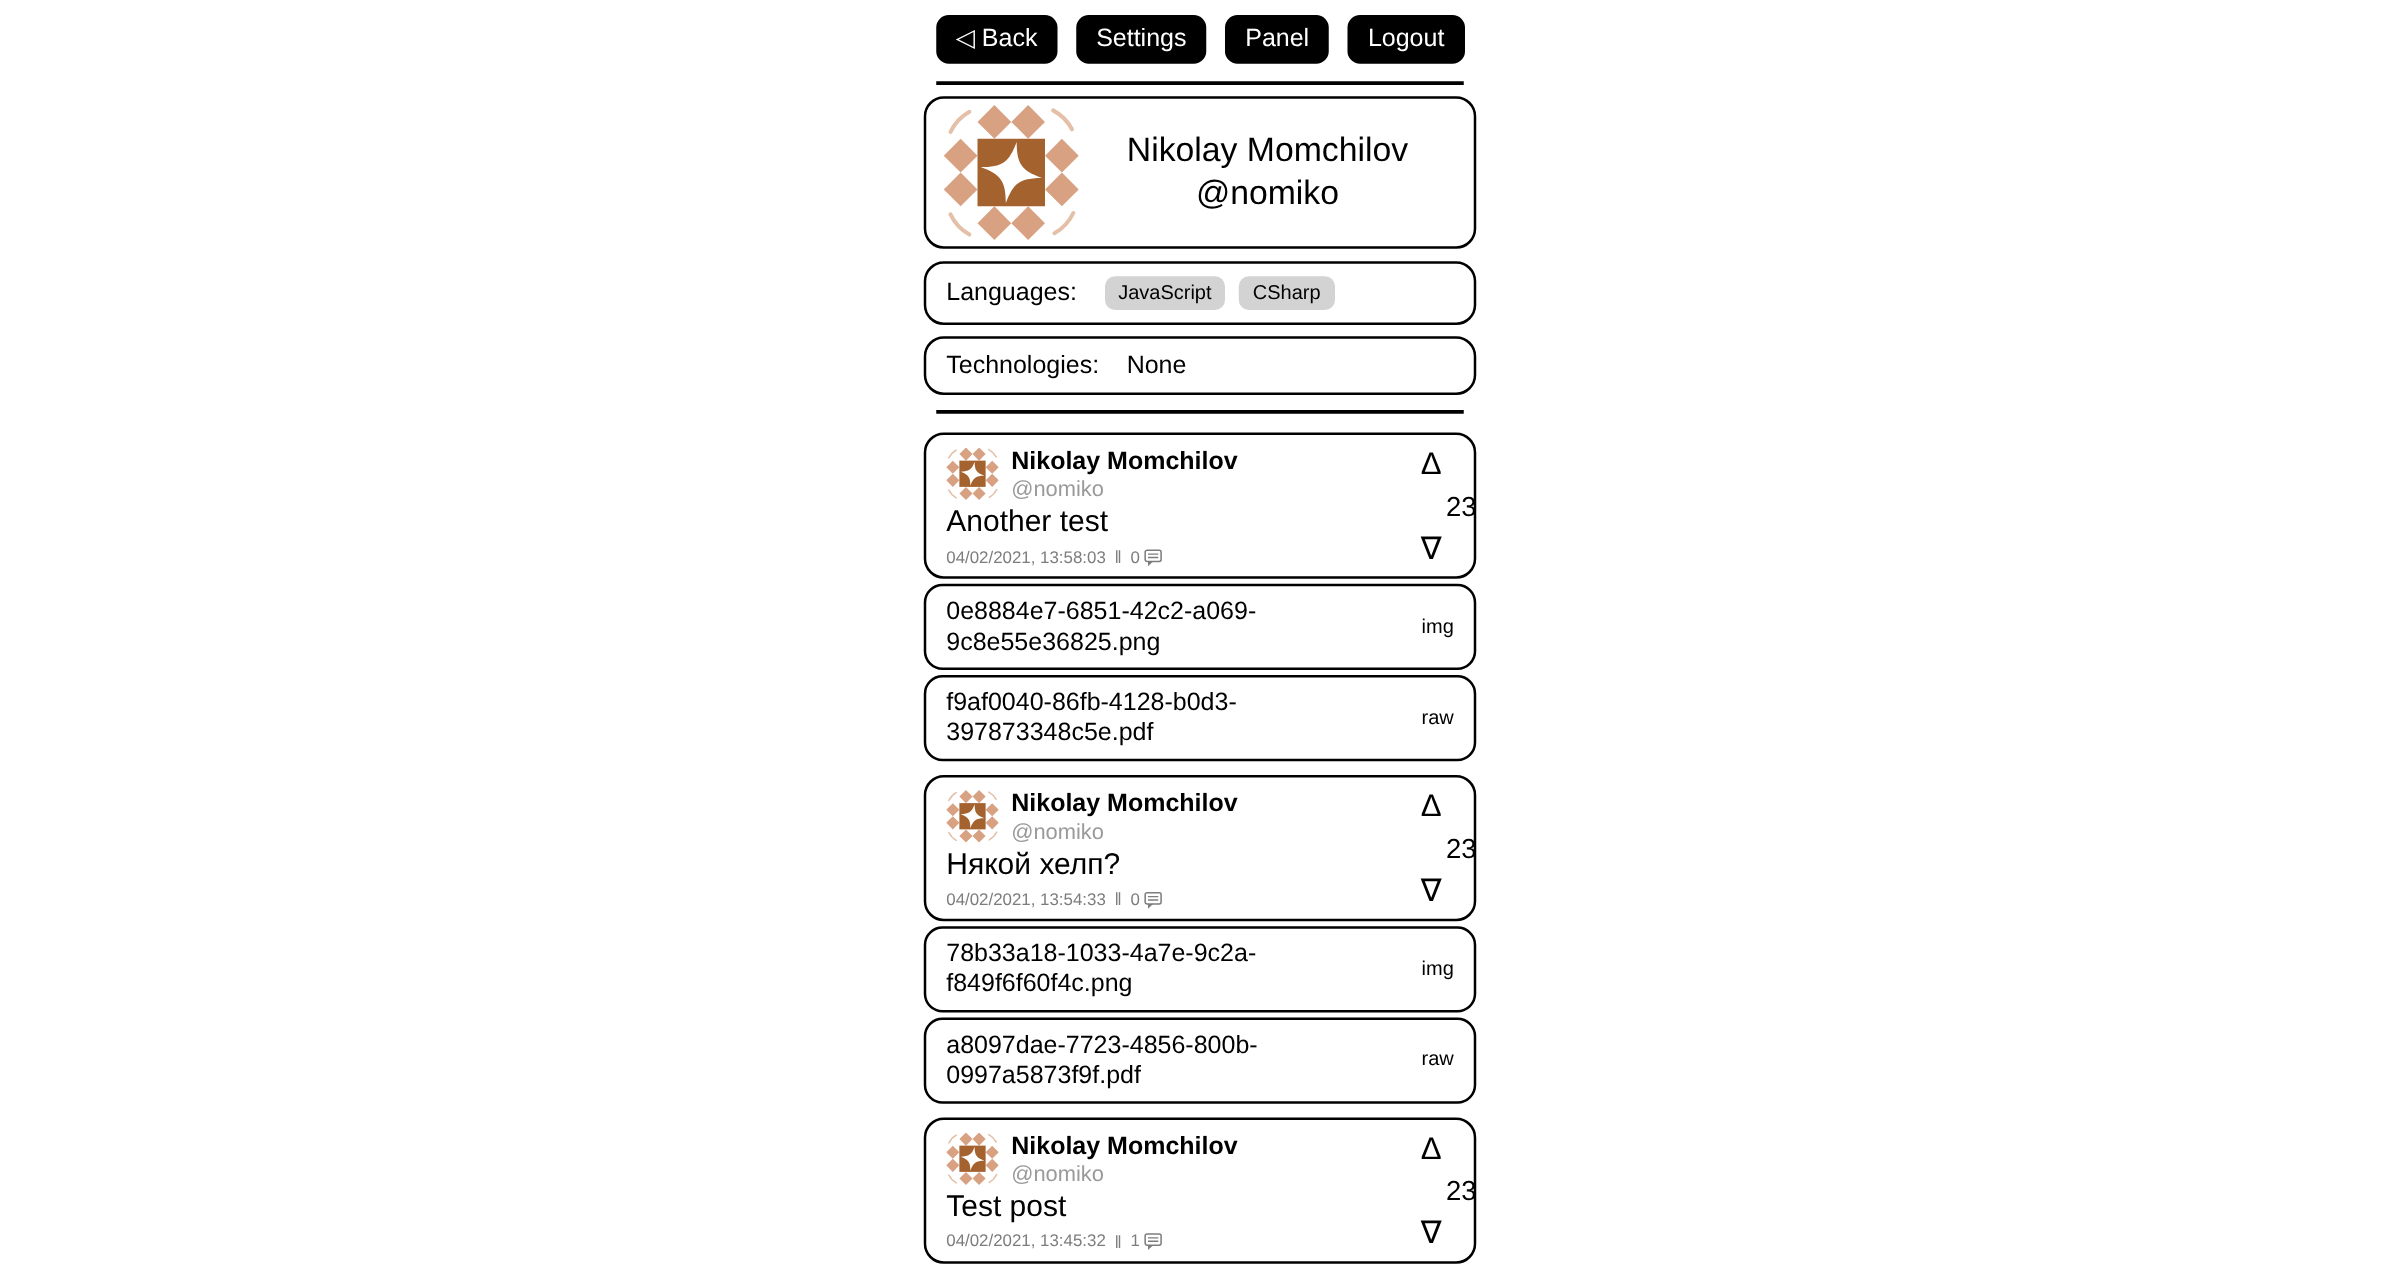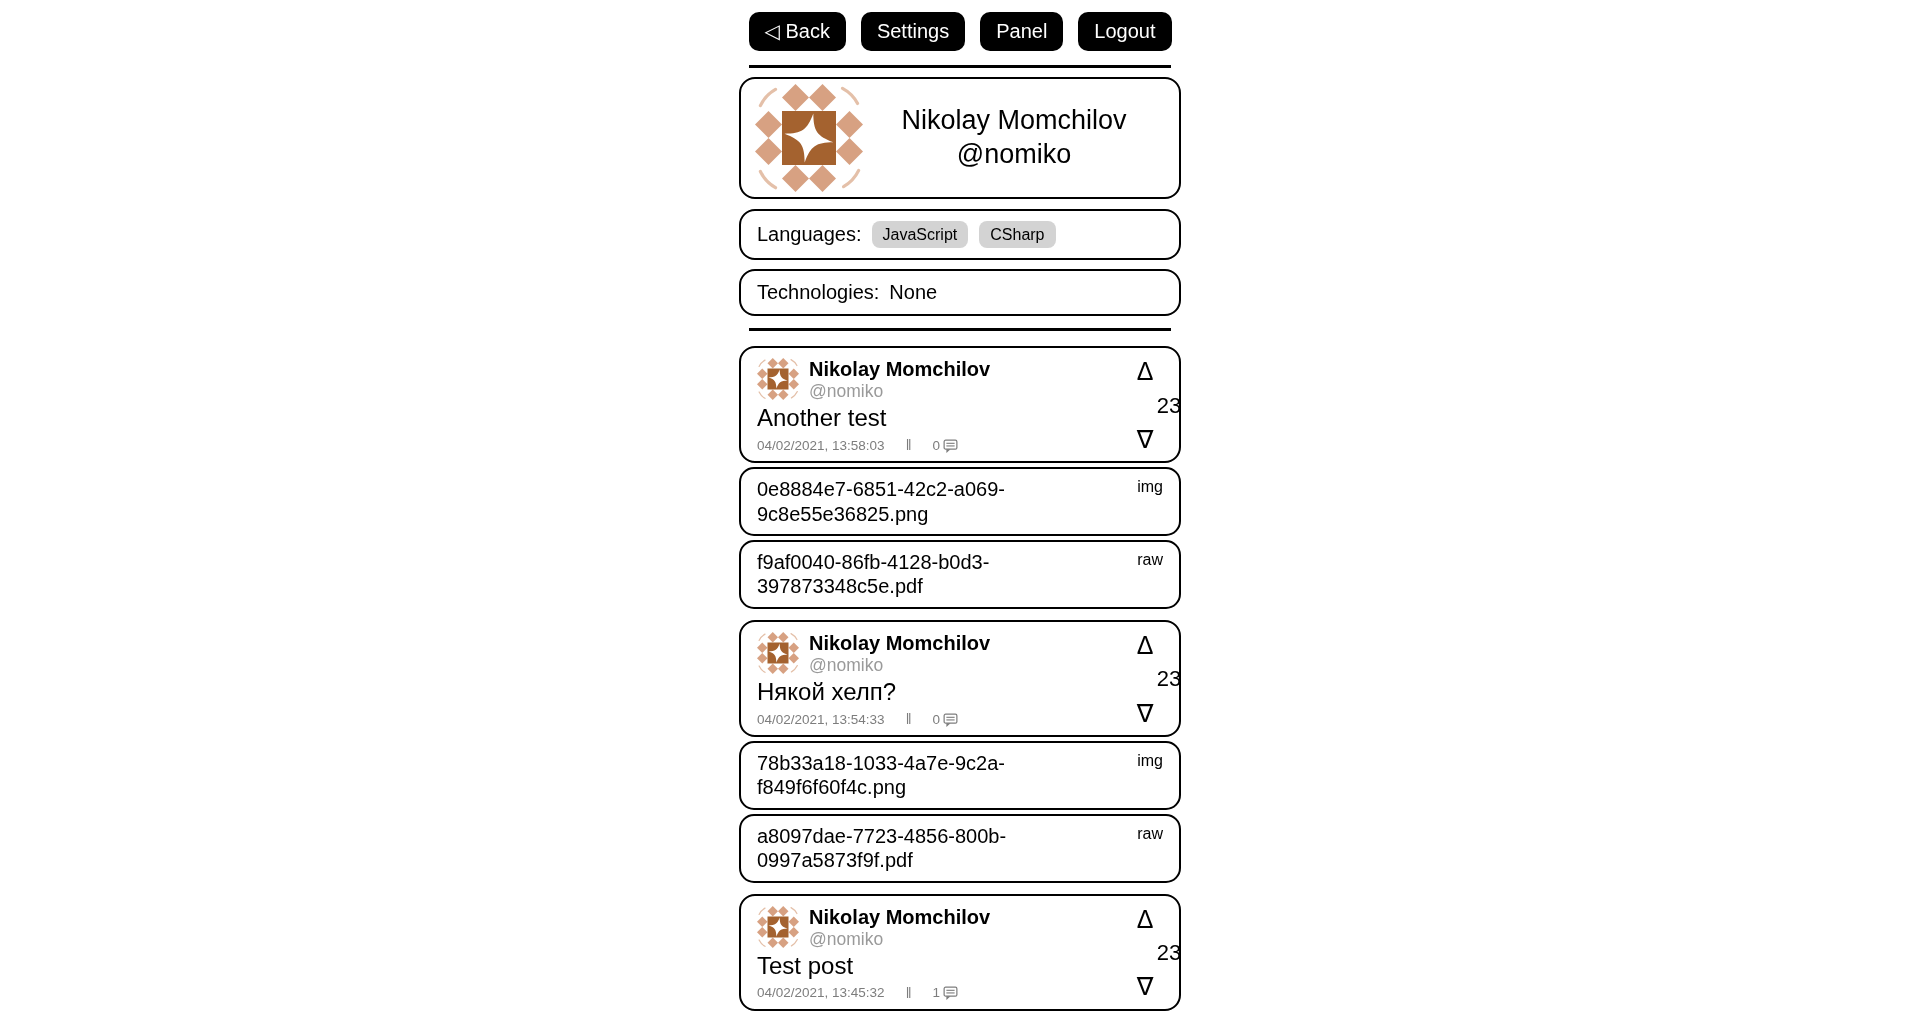--- a/index.html
+++ b/index.html
@@ -30,40 +30,40 @@
   hr.divider2{margin:12px auto 15px;}
   
   .card{border:2.5px solid #000;border-radius:16px;background:#fff;}
   
   .profile-card{display:flex;align-items:center;padding:6px 14px;height:122px;margin-bottom:10px;}
   .avatar{display:inline-block;line-height:0;}
   .avatar-lg svg{width:108px;height:108px;}
   .avatar-sm svg{width:42px;height:42px;}
   .profile-name-block{flex:1;text-align:center;font-size:27px;line-height:1.25;}
   
-  .info-card{padding:10px 16px;margin-bottom:9px;font-size:20px;display:flex;align-items:center;gap:10px;min-height:44px;}
+  .info-card{padding:10px 16px;margin-bottom:9px;font-size:20px;display:flex;align-items:center;gap:22px;min-height:44px;}
   .pills{display:inline-flex;gap:11px;}
   .pill{background:var(--pill-bg);border-radius:8px;padding:4px 11px;font-size:16px;line-height:1.2;}
   
   .post{margin-bottom:11px;}
   .post-card{display:flex;padding:10px 8px 8px 16px;cursor:pointer;}
   .post-main{flex:1;min-width:0;}
   .post-head{display:flex;gap:10px;align-items:flex-start;}
   .post-head-names{line-height:1.15;}
   .post-author{font-weight:bold;font-size:20px;}
   .post-handle{color:var(--muted);font-size:17.5px;}
   .post-title{font-size:24px;margin-top:3px;}
-  .post-meta{color:var(--ts);font-size:13.5px;display:flex;align-items:center;gap:21px;margin-top:5px;}
+  .post-meta{color:var(--ts);font-size:13.5px;display:flex;align-items:center;gap:7px;margin-top:5px;}
   .meta-sep{font-size:14px;}
   .comment-wrap{display:flex;align-items:center;gap:3px;}
   .comment-icon{position:relative;top:1px;}
   .vote-col{width:52px;display:flex;flex-direction:column;align-items:center;justify-content:space-between;padding:0;}
   .vote-btn{background:none;border:none;font-size:25px;line-height:1.1;cursor:pointer;color:#000;padding:0;font-family:"Liberation Sans", sans-serif;}
   .vote-count{font-size:22px;line-height:1.1;margin-left:48px;}
-  .attachment{display:flex;align-items:flex-start;padding:8px 16px;font-size:20px;margin-top:4px;border-radius:15px;cursor:pointer;}
+  .attachment{display:flex;align-items:center;padding:8px 16px;font-size:20px;margin-top:4px;border-radius:15px;cursor:pointer;}
   .att-name{flex:1;line-height:1.22;padding-right:8px;min-width:0;}
   .att-type{font-size:16px;line-height:1.22;}
 </style>
 </head>
 <body>
 
 <div class="column">
 
   <nav class="toolbar" id="toolbar">
   <button class="tb-btn">◁ Back</button>

